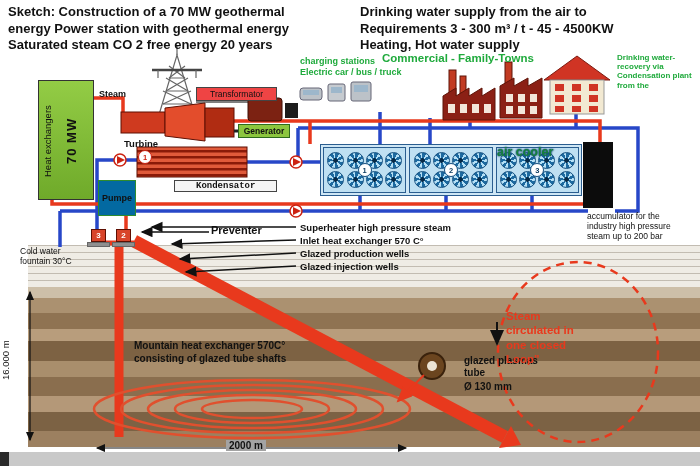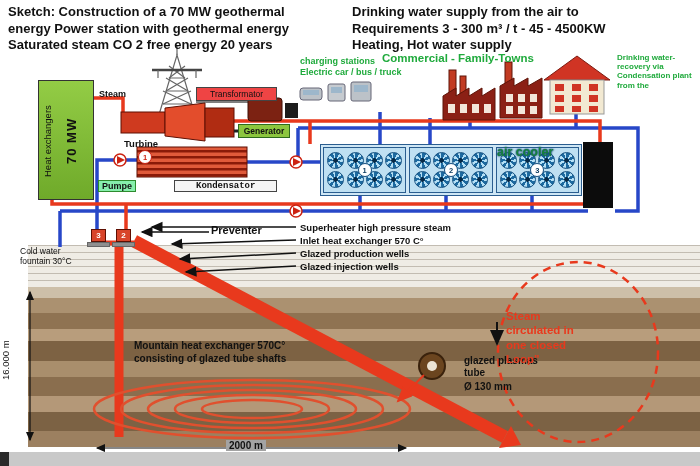--- a/index.html
+++ b/index.html
@@ -18,21 +18,21 @@
   .footerbar{left:0;top:452px;width:700px;height:14px;background:#c9c9c9;}
   .footerdark{left:0;top:452px;width:9px;height:14px;background:#2a2a2a;}
   
   .hxbox{left:38px;top:80px;width:56px;height:120px;background:linear-gradient(180deg,#93cc45,#6faa2a);
     border:1.5px solid #333;box-sizing:border-box;}
   .hx1{position:absolute;left:3px;top:4px;height:112px;font-size:9.5px;text-align:center;}
   .hx2{position:absolute;left:25px;top:4px;height:112px;font-size:13px;font-weight:bold;letter-spacing:1px;text-align:center;}
   
   .boxlbl{font-size:8.5px;background:#ef4444;border:1px solid #444;padding:1px 13px;white-space:nowrap;}
   .genlbl{font-size:8.5px;font-weight:bold;background:#8cc63e;border:1px solid #2e6b1e;padding:1px 0;width:50px;text-align:center;}
-  .pumpelbl{font-size:9px;font-weight:bold;background:#86efac;border:1.5px solid #2e8b2e;padding:0 3px;}
+  .pumpelbl{font-size:9px;font-weight:bold;background:#0369a1;border:1.5px solid #2e8b2e;padding:12px 3px;}
   .kondlbl{font-size:9px;font-weight:bold;background:#f5f5f5;border:1px solid #444;padding:0 21px;white-space:nowrap;font-family:Liberation Mono, monospace;}
   .greentxt{color:#1faa3c;font-weight:bold;}
   
   .aircooler{left:320px;top:144px;width:262px;height:52px;background:#cfe7f5;border:1.5px solid #2a5d8f;
     display:flex;gap:3px;padding:2px;box-sizing:border-box;}
   .panel{flex:1;position:relative;background:#bfe0f2;border:1px solid #2a5d8f;display:flex;flex-wrap:wrap;
     justify-content:space-evenly;align-content:space-evenly;padding:1px;box-sizing:border-box;}
   .fan{width:17px;height:17px;border-radius:50%;box-sizing:border-box;border:1px solid #155080;
     background:radial-gradient(circle,#062a48 0 2px,rgba(0,0,0,0) 2.6px),
     repeating-conic-gradient(#1d6aa0 0 28deg,#b5e0f6 28deg 52deg);}
@@ -253,40 +253,41 @@
       <path d="M30,292 V440" marker-start="url(#mB)" marker-end="url(#mB)"></path>
       <path d="M97,448 H406" marker-start="url(#mB)" marker-end="url(#mB)"></path>
     </g>
   </svg>
 
   <div class="abs hdr" style="left:8px;top:4px">
     <div>Sketch: Construction of a 70 MW geothermal</div>
     <div>energy Power station with geothermal energy</div>
     <div>Saturated steam CO 2 free energy 20 years</div>
   </div>
-  <div class="abs hdr" style="left:352px;top:4px">
+  <div class="abs hdr" style="left:360px;top:4px">
     <div>Drinking water supply from the air to</div>
     <div>Requirements 3 - 300 m³ / t - 45 - 4500KW</div>
     <div>Heating, Hot water supply</div>
   </div>
 
   <div class="abs" style="left:99px;top:89px;font-size:9px;font-weight:bold">Steam</div>
   <div class="abs boxlbl" style="left:196px;top:87px">Transformator</div>
   <div class="abs genlbl" style="left:238px;top:124px">Generator</div>
   <div class="abs" style="left:124px;top:138px;font-size:9.5px;font-weight:bold">Turbine</div>
   <div class="abs rdbadge" style="left:138px;top:150px">1</div>
   <div class="abs pumpelbl" style="left:98px;top:180px">Pumpe</div>
   <div class="abs kondlbl" style="left:174px;top:180px">Kondensator</div>
 
   <div class="abs greentxt" style="left:300px;top:56px;font-size:9px">charging stations</div>
   <div class="abs greentxt" style="left:300px;top:67px;font-size:9px">Electric car / bus / truck</div>
   <div class="abs greentxt" style="left:382px;top:52px;font-size:11.5px">Commercial - Family-Towns</div>
   <div class="abs greentxt" style="left:617px;top:53px;width:80px;font-size:8px;line-height:1.15">Drinking water-recovery via Condensation plant from the</div>
 
   <div class="abs aclabel">air cooler</div>
+  <div class="abs" style="left:587px;top:211px;width:104px;font-size:8.5px;line-height:1.2">accumulator for the industry high pressure steam up to 200 bar</div>
 
   <div class="abs" style="left:211px;top:224px;font-size:11px;font-weight:bold">Preventer</div>
   <div class="abs wellbox" style="left:91px;top:229px">3</div>
   <div class="abs wellbox" style="left:116px;top:229px">2</div>
   <div class="abs wellbase" style="left:87px;top:242px"></div>
   <div class="abs wellbase" style="left:112px;top:242px"></div>
 
   <div class="abs stack" style="left:300px;top:222px">Superheater high pressure steam</div>
   <div class="abs stack" style="left:300px;top:235px">Inlet heat exchanger 570 C°</div>
   <div class="abs stack" style="left:300px;top:248px">Glazed production wells</div>

